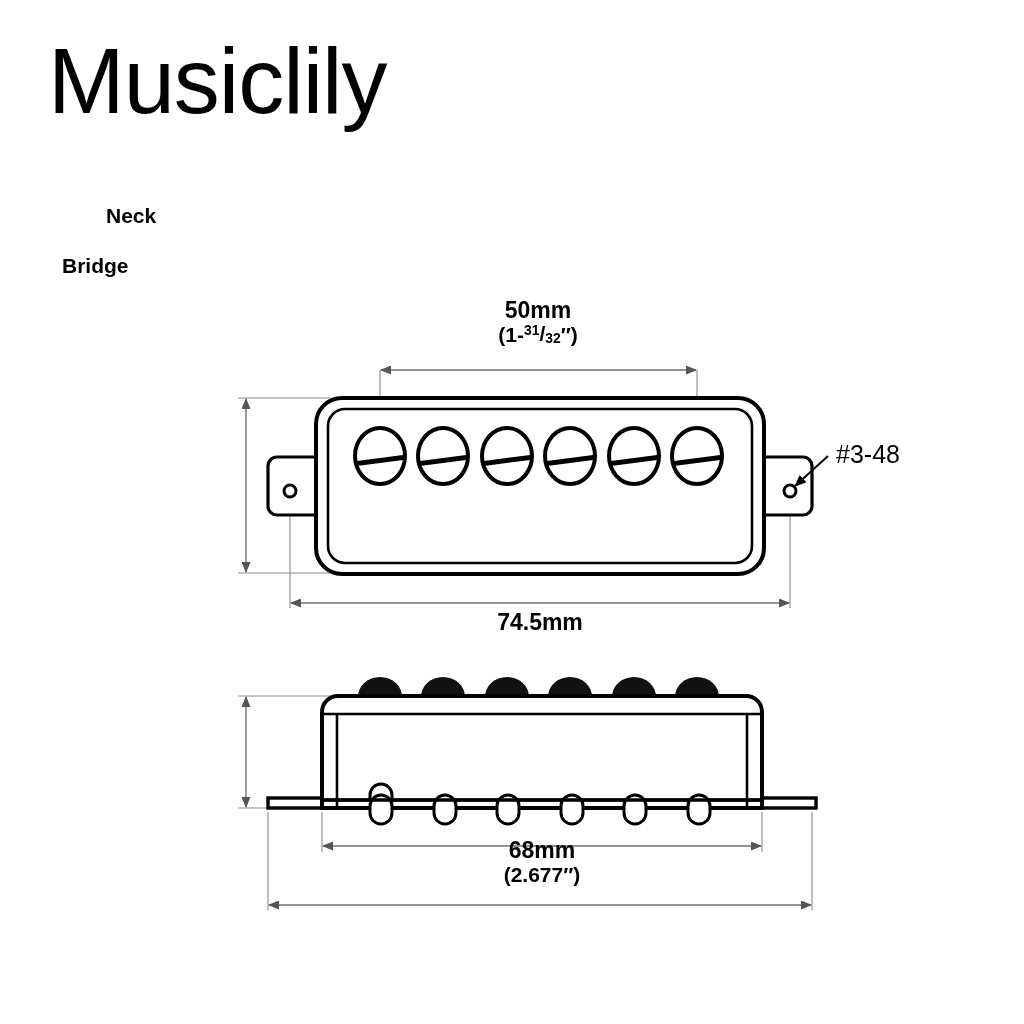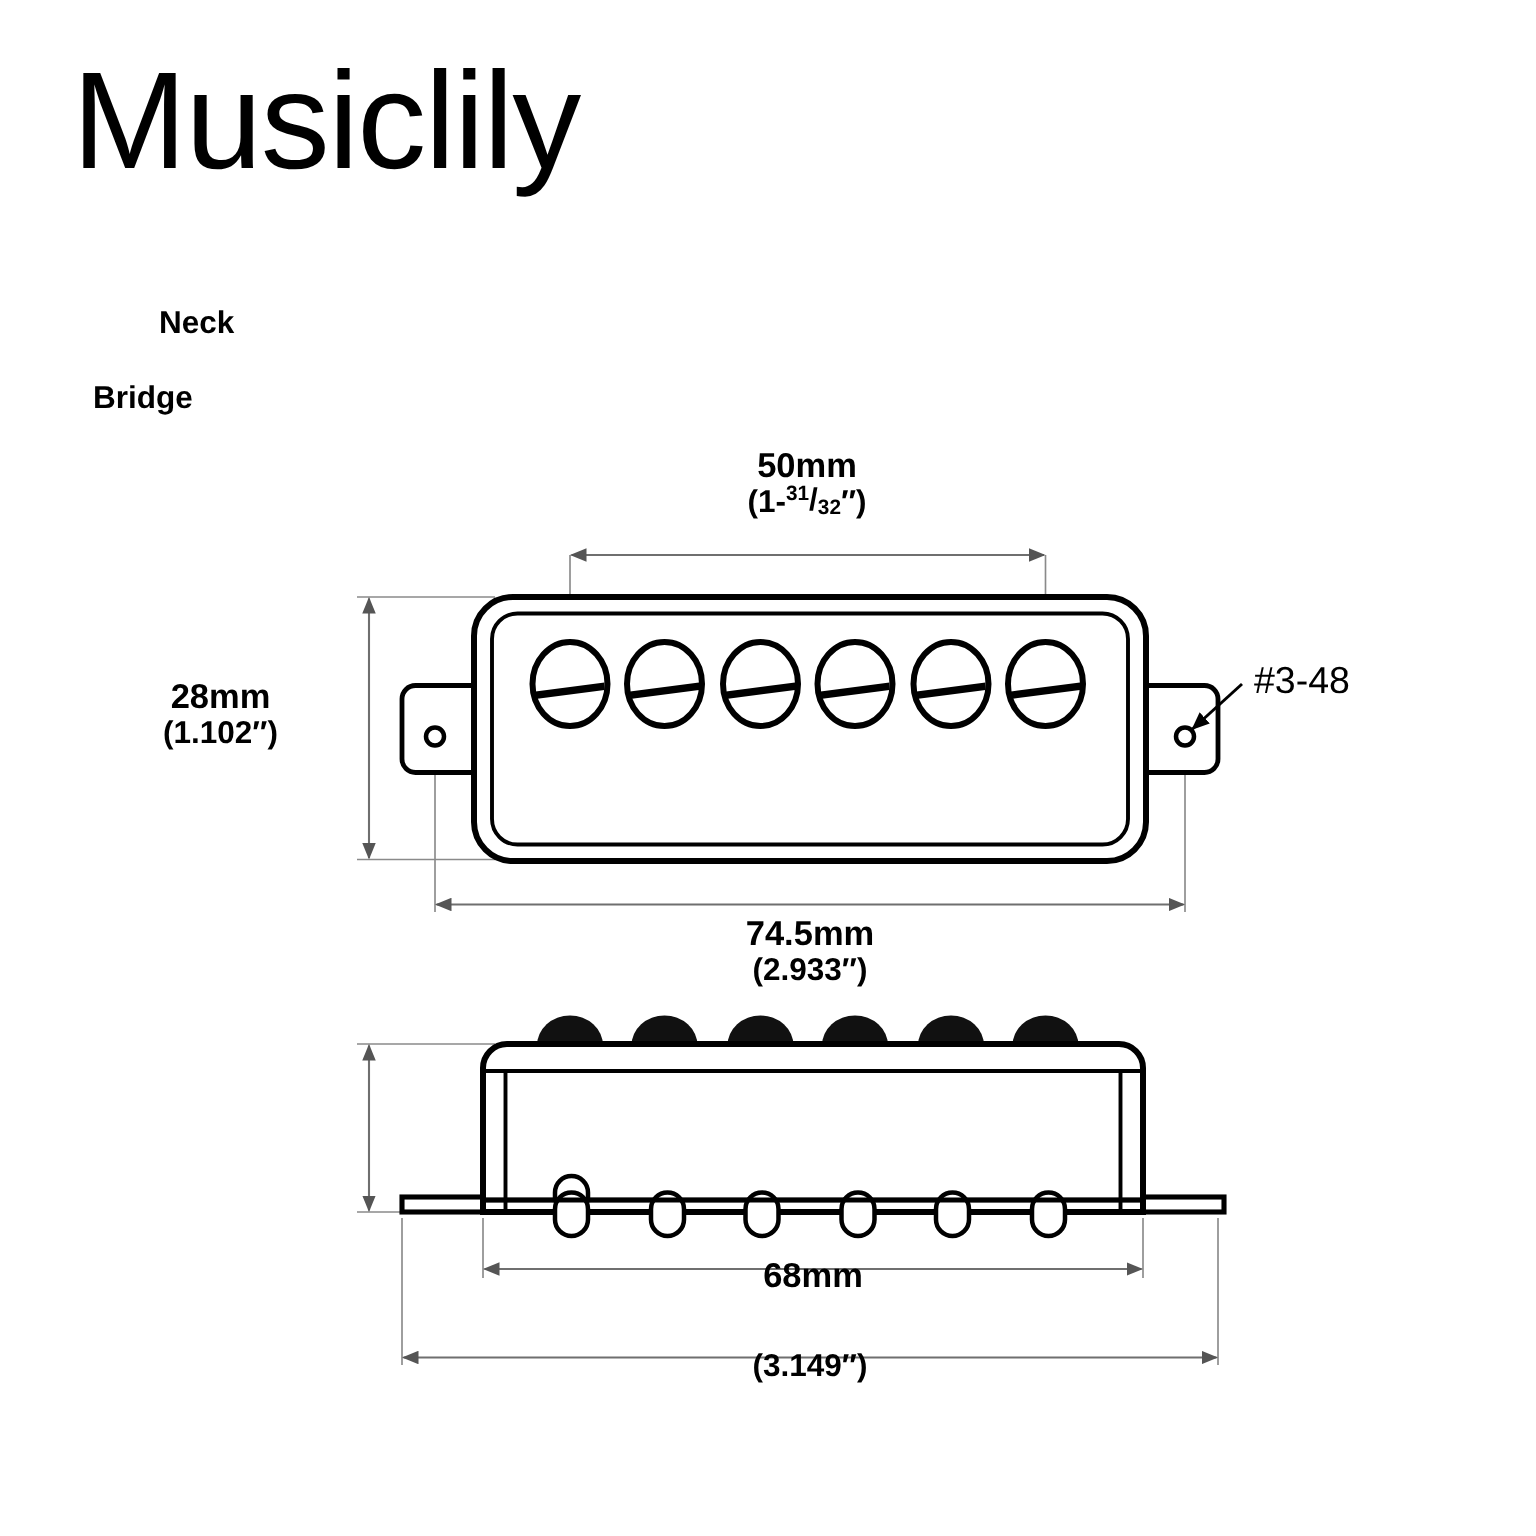--- a/index.html
+++ b/index.html
@@ -225,34 +225,29 @@
 
       <line x1="322" y1="800" x2="762" y2="800" stroke="#000000" stroke-width="3.4"></line>
     </g>
   </svg>
 
   <div class="dim" id="dim-50" style="left:388px; top:298px; width:300px;">
     <span class="mm">50mm</span>
     <span class="inch"><span>(1-</span><span class="frac"><sup>31</sup><span>/</span><sub>32</sub></span><span>″)</span></span>
   </div>
 
-  <div class="dim" id="dim-28" style="left:62px; top:452px; width:170px;">
-    <span class="mm">28mm</span>
-    <span class="inch">(1.102″)</span>
-  </div>
 
   <div class="dim" id="dim-745" style="left:390px; top:610px; width:300px;">
     <span class="mm">74.5mm</span>
-    <span class="inch">(2.933″)</span>
   </div>
 
 
   <div class="dim" id="dim-68" style="left:392px; top:838px; width:300px;">
     <span class="mm">68mm</span>
+    <span class="inch">(2.677″)</span>
   </div>
 
   <div class="dim" id="dim-80" style="left:390px; top:898px; width:300px;">
-    <span class="inch">(3.149″)</span>
   </div>
 
   <div class="callout" id="callout-screw" style="left:836px; top:440px;">#3-48</div>
 
 </div>
 
 </body></html>

